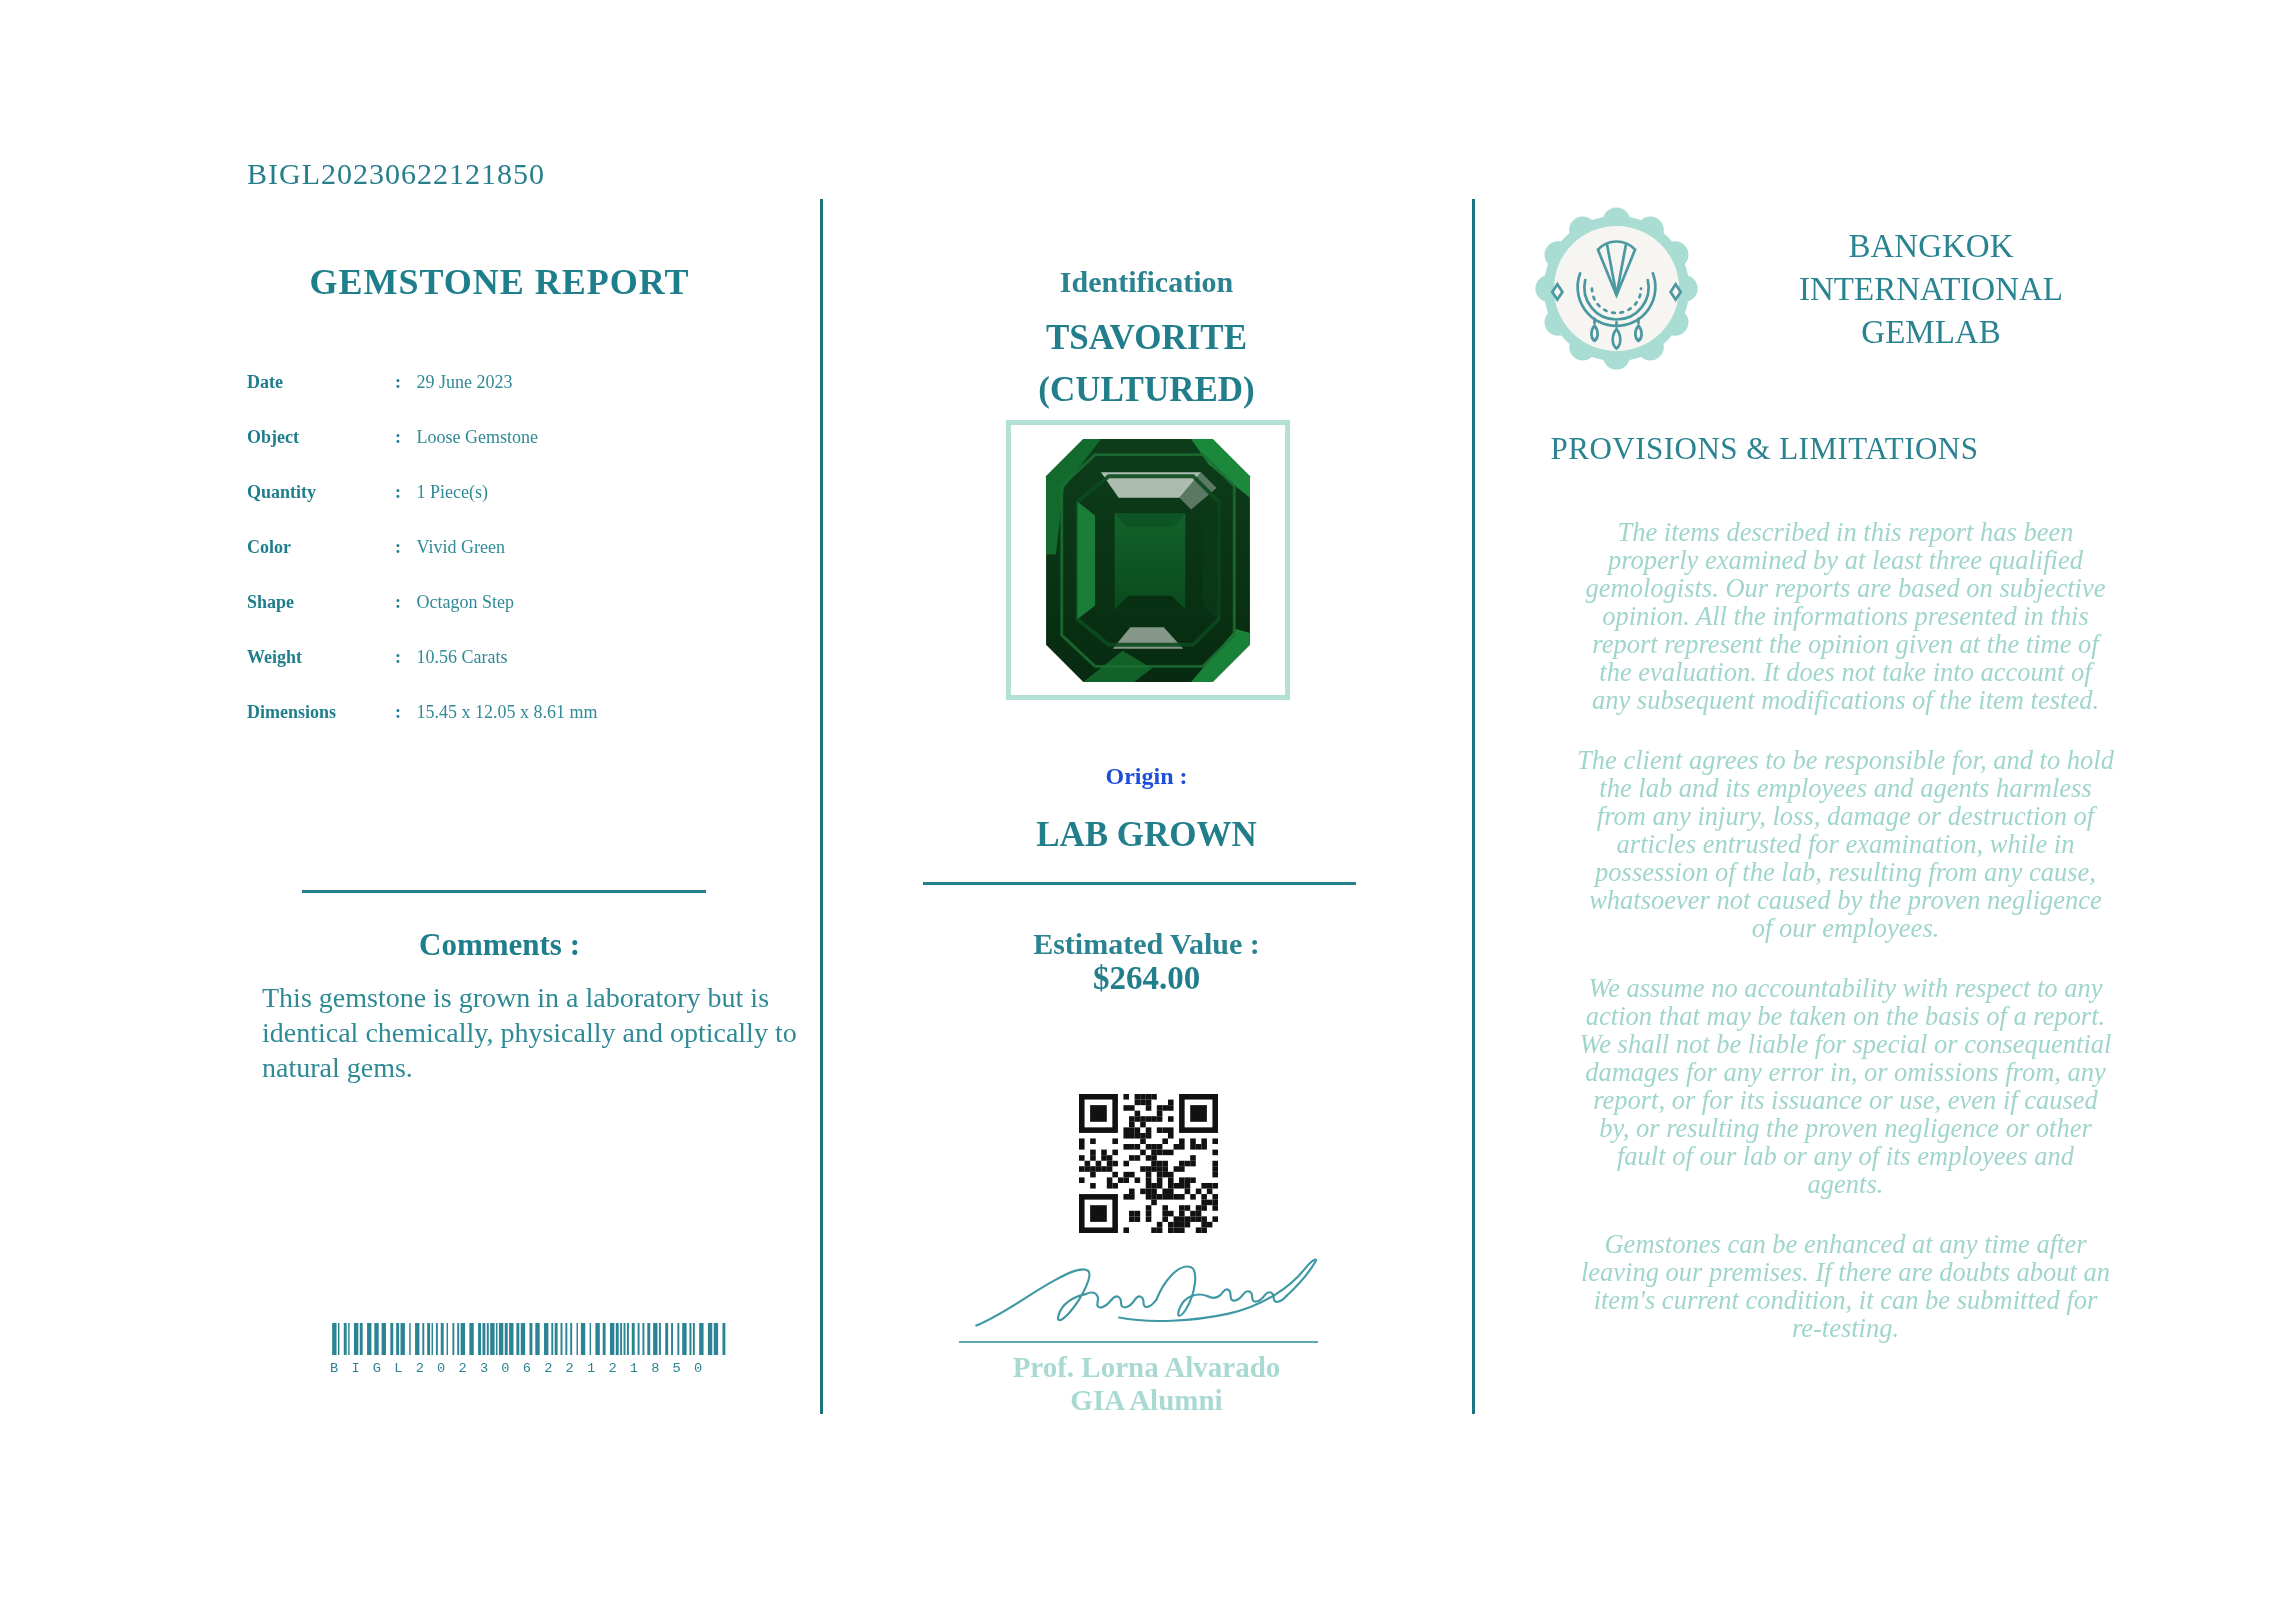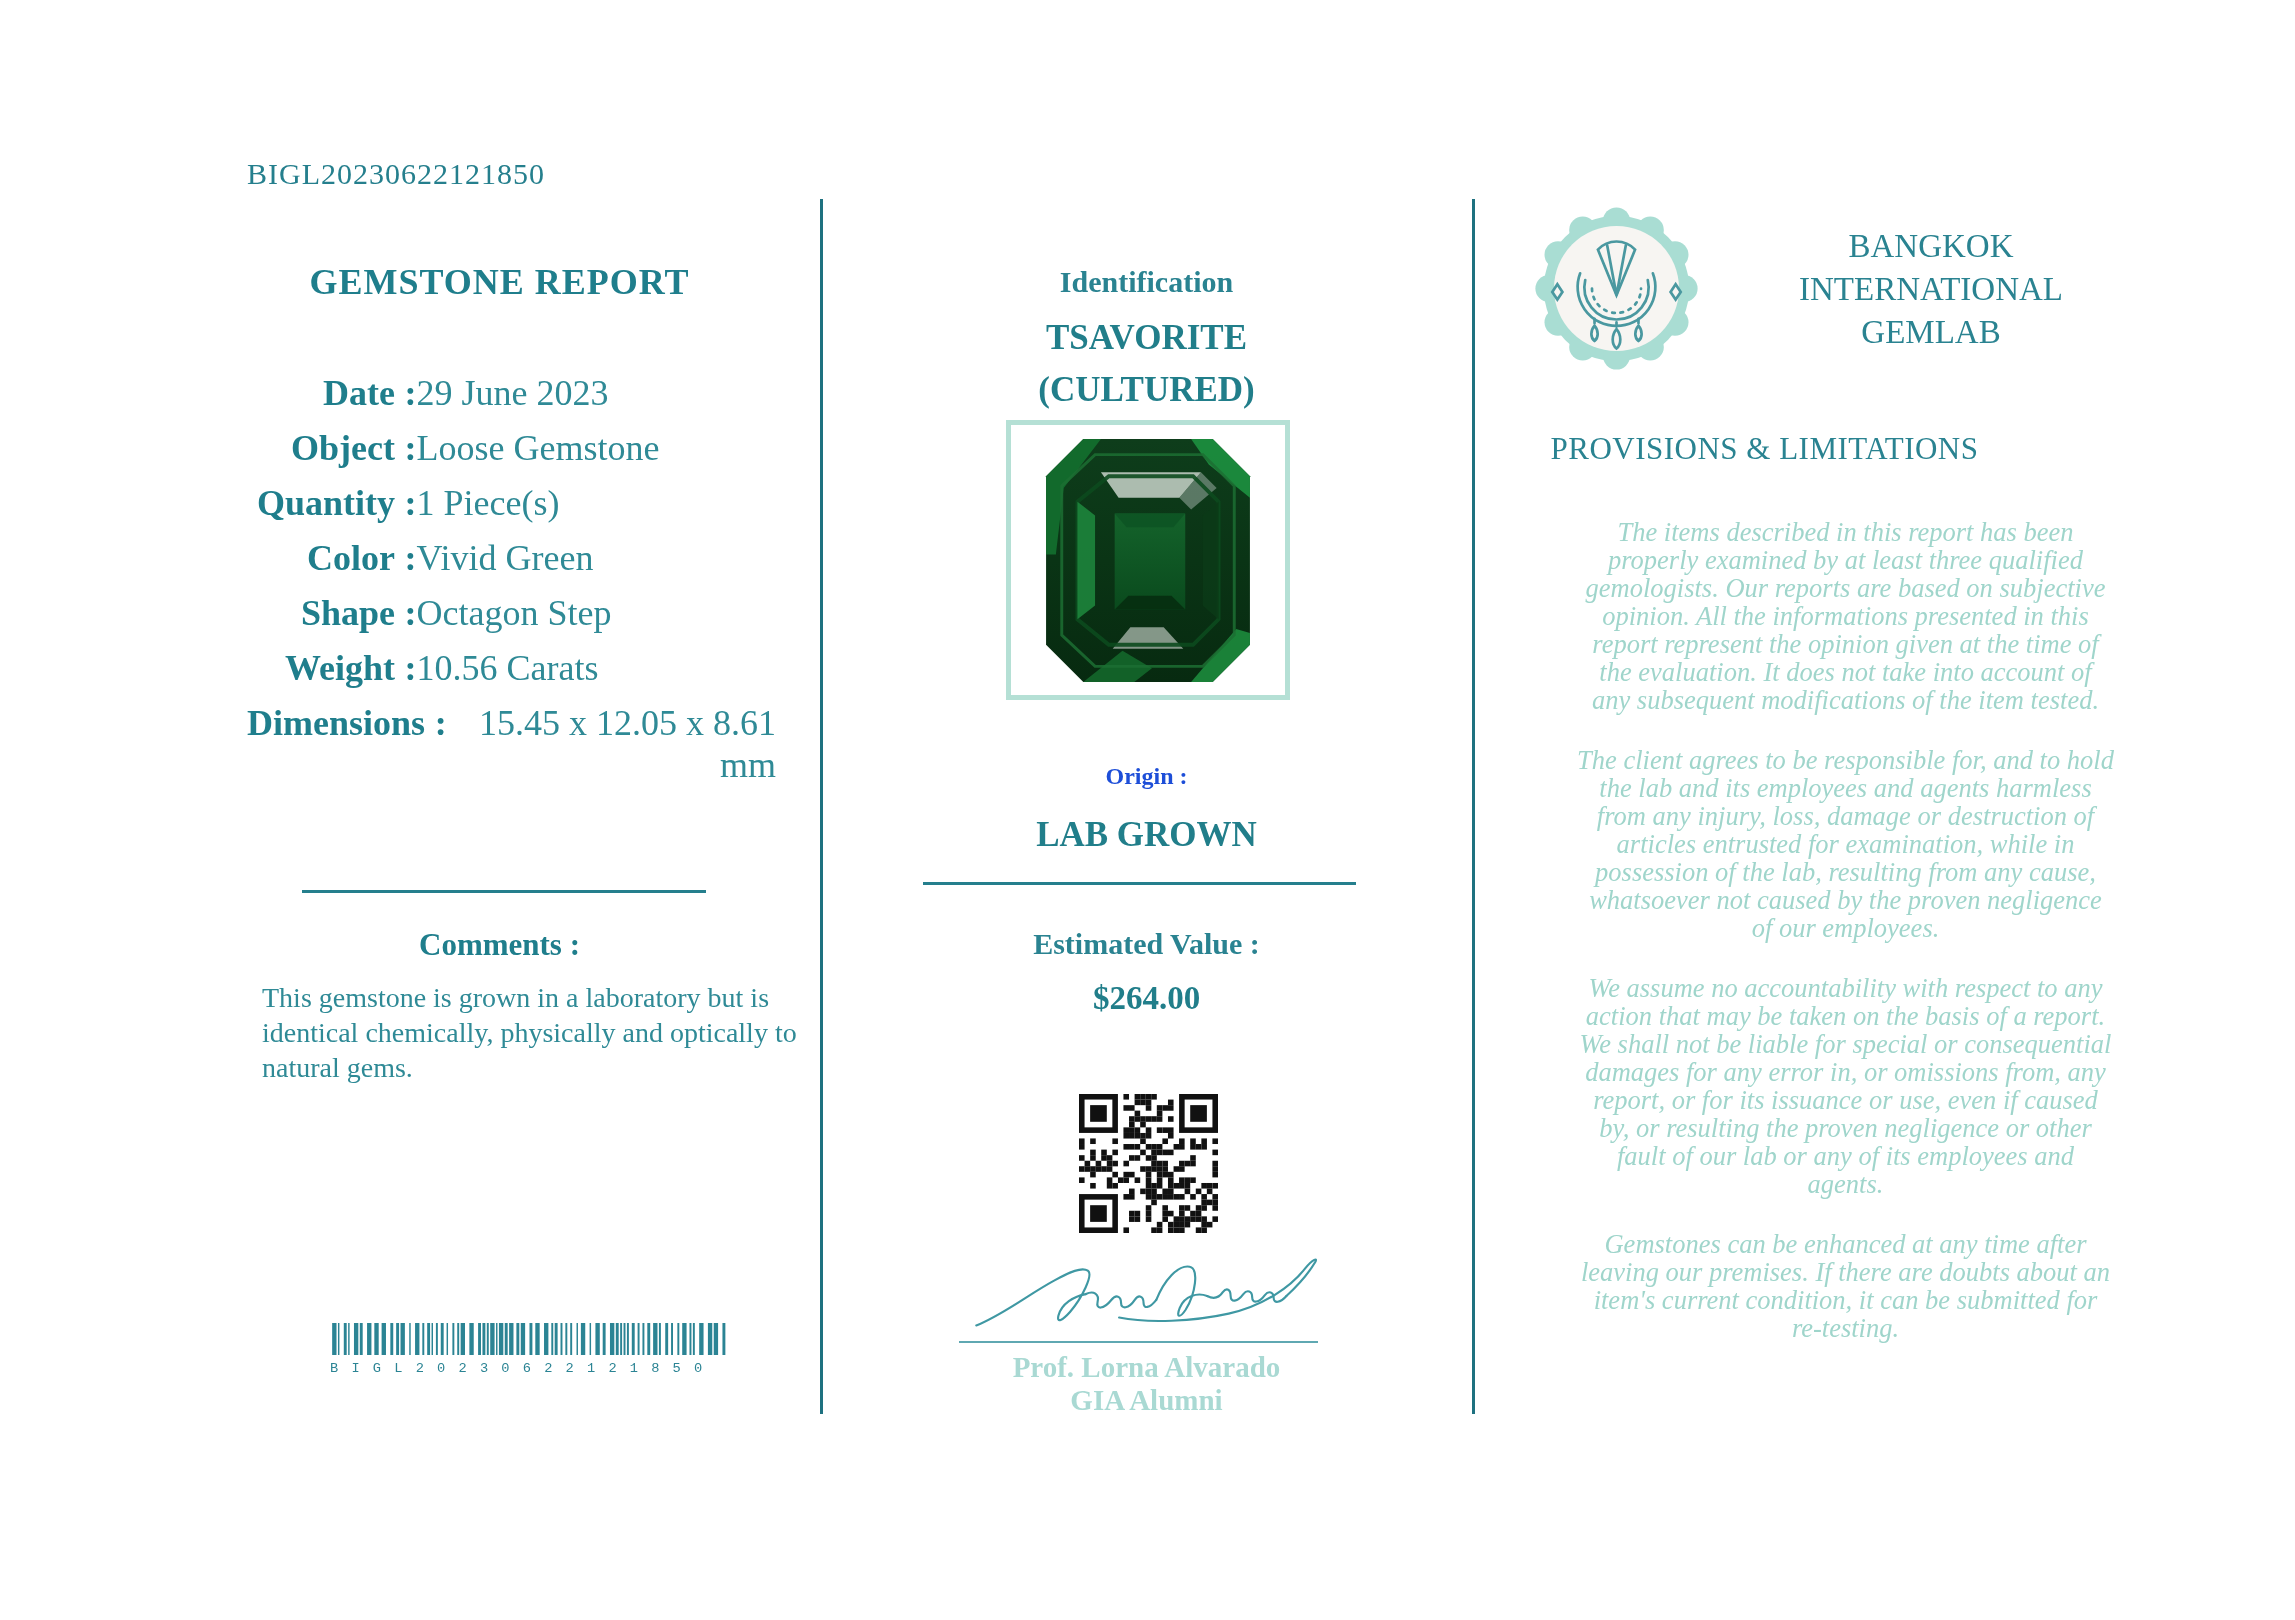--- a/index.html
+++ b/index.html
@@ -18,21 +18,21 @@
   .report-number{left:247px;top:157px;font-size:30px;letter-spacing:1px;color:#257f8d;}
 
   
   .vline{width:2.9px;background:#1e7180;top:199px;height:1215px;}
   .vline-1{left:820px;}
   .vline-2{left:1472px;}
 
   
   .l-title{left:235px;top:261px;width:529px;font-size:36px;font-weight:bold;letter-spacing:1px;color:#1f7e8c;}
   .details{left:247px;top:372px;width:529px;}
-  .detail-row{display:flex;height:55px;align-items:flex-start;font-size:36px;text-align:right;}
+  .detail-row{display:flex;height:55px;align-items:flex-start;font-size:18px;}
   .detail-label{flex:0 0 148px;font-weight:bold;color:#1f7e8c;}
   .detail-colon{flex:0 0 21.6px;font-weight:bold;color:#1f7e8c;}
   .detail-value{color:#2f8a96;}
   .hline{height:2.9px;background:#257f8d;}
   .comments-divider{left:302px;top:890px;width:404px;}
   .comments-title{left:235px;top:927px;width:529px;font-size:31px;font-weight:bold;color:#1f7e8c;}
   .comments-text{left:262px;top:980px;width:537px;font-size:28px;line-height:35px;color:#2f8a96;}
   .barcode-box{left:330px;top:1323px;width:398px;}
   .barcode-caption{
     margin-top:2px;
@@ -47,21 +47,21 @@
   .m-ident-qual{top:370px;font-size:35px;font-weight:bold;color:#217e8a;}
   .gem-frame{
     left:1006px;top:420px;width:274px;height:270px;
     border:5.9px solid #b5e0d5;background:#ffffff;
     display:flex;align-items:center;justify-content:center;
   }
   .m-origin-label{top:763px;font-size:24px;color:#1d4ed8;}
   .m-origin-value{top:815px;font-size:35px;font-weight:bold;color:#217e8a;}
   .m-divider{left:923px;top:882px;width:433px;height:2.5px;background:#257f8d;}
   .m-est-label{top:927px;font-size:30px;color:#2a8391;}
-  .m-est-value{top:980px;font-size:33px;font-weight:bold;color:#217e8a;}
+  .m-est-value{top:960px;font-size:33px;font-weight:bold;color:#217e8a;}
   .qr-box{left:1079px;top:1094px;width:139px;height:139px;}
   .sig-box{left:972px;top:1253px;width:349px;height:90px;}
   .sig-divider{left:959px;top:1341px;width:359px;height:2px;background:#5fa8b2;}
   .sig-name{top:1351px;font-size:29px;color:#a9d9d3;}
   .sig-cred{top:1384px;font-size:29px;color:#a9d9d3;}
 
   
   .logo-box{left:1532px;top:204px;width:169px;height:169px;}
   .lab-name{left:1794px;top:225px;width:274px;font-size:33px;line-height:43px;color:#2a8391;}
   .prov-title{left:1500px;top:431px;width:529px;font-size:31px;letter-spacing:0.5px;color:#2a8391;}

